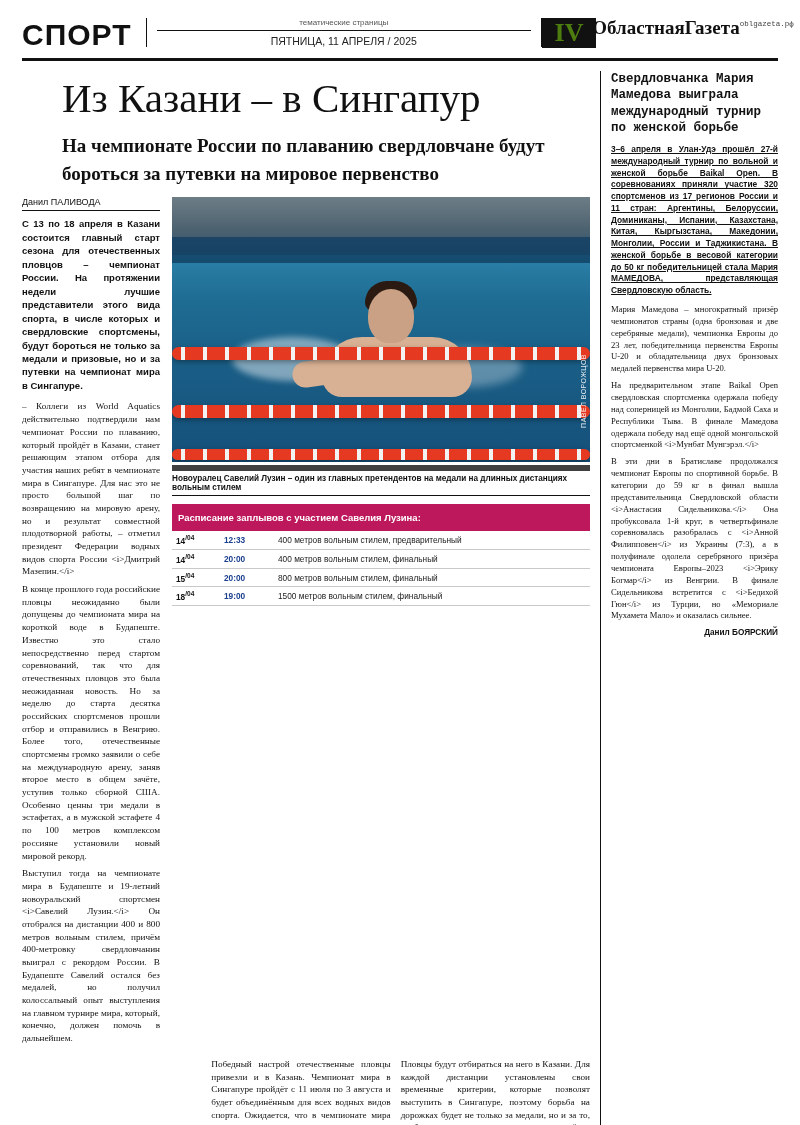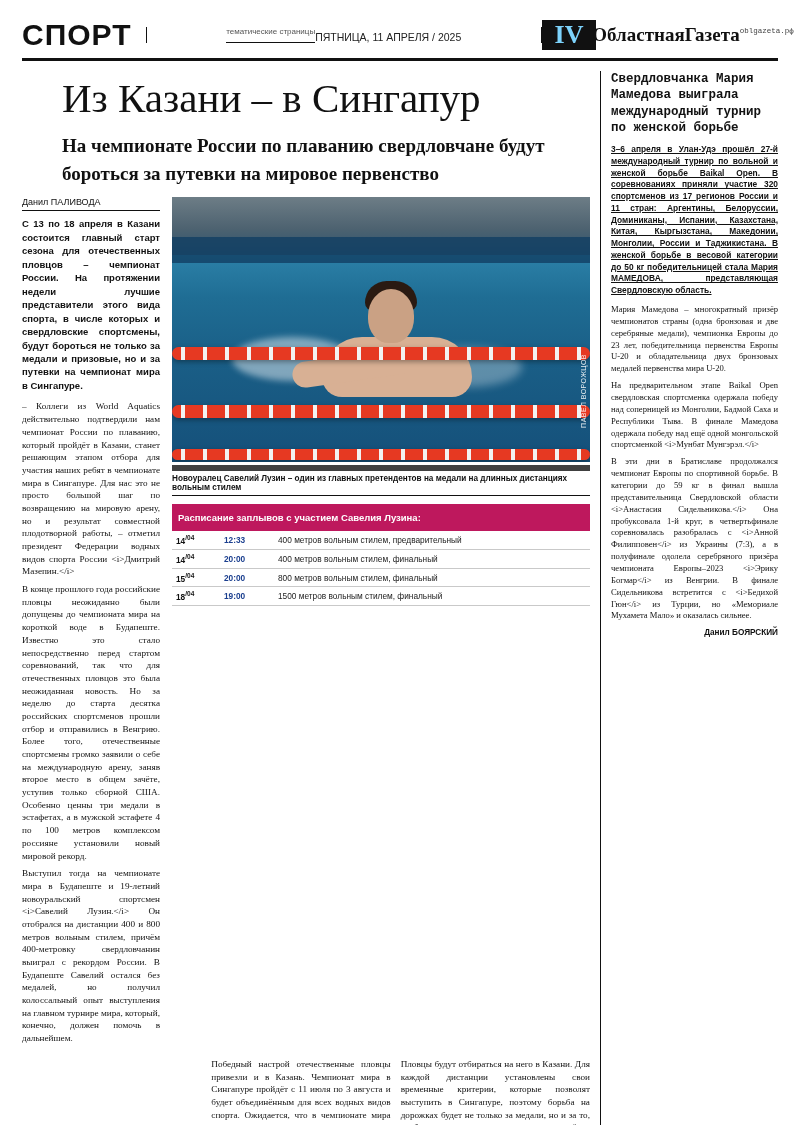--- a/index.html
+++ b/index.html
@@ -6,31 +6,31 @@
   body{
     width:800px;height:1125px;
     background:#ffffff;
     font-family:"Liberation Serif", serif;
     color:#111;
     overflow:hidden;
   }
   .page{position:relative;width:800px;height:1125px;box-sizing:border-box;padding:18px 22px 10px 22px;}
 
   
-  .masthead{display:flex;align-items:center;border-bottom:3px solid #111;padding-bottom:6px;}
+  .masthead{display:flex;align-items:flex-start;border-bottom:3px solid #111;padding-bottom:6px;}
   .mast-sport{
     font-family:"Liberation Sans", sans-serif;
     font-weight:bold;font-size:30px;letter-spacing:1px;
     padding-right:14px;display:flex;align-items:center;
   }
-  .mast-mid{flex:1;display:flex;justify-content:center;border-left:1px solid #111;border-right:1px solid #111;padding:0 10px;}
+  .mast-mid{flex:1;display:flex;flex-direction:column;justify-content:center;border-left:1px solid #111;border-right:1px solid #111;padding:0 10px;}
   .mast-mid .top{font-family:"Liberation Sans", sans-serif;font-size:8px;color:#555;text-align:center;padding-bottom:3px;border-bottom:1px solid #111;}
   .mast-mid .bot{font-family:"Liberation Sans", sans-serif;font-size:10.5px;color:#222;text-align:center;padding-top:4px;}
   .mast-num{
-    background:#111;color:#7dd3fc;font-family:"Liberation Serif", serif;font-weight:bold;
+    background:#111;color:#4d7c0f;font-family:"Liberation Serif", serif;font-weight:bold;
     font-size:26px;width:54px;display:flex;align-items:center;justify-content:center;margin:0 0 0 0;
   }
   .mast-logo{width:170px;padding-left:12px;display:flex;flex-direction:row;justify-content:center;}
   .mast-logo .l1{font-family:"Liberation Serif", serif;font-size:19px;font-weight:bold;line-height:1.05;}
   .mast-logo .l2{font-family:"Liberation Serif", serif;font-size:19px;font-weight:bold;line-height:1.05;}
   .mast-logo .l3{font-family:Liberation Mono, monospace;font-size:7.5px;color:#444;text-align:right;margin-top:2px;}
 
   
   .body-grid{display:flex;margin-top:10px;}
   .left-col{width:578px;padding-right:10px;box-sizing:border-box;}

